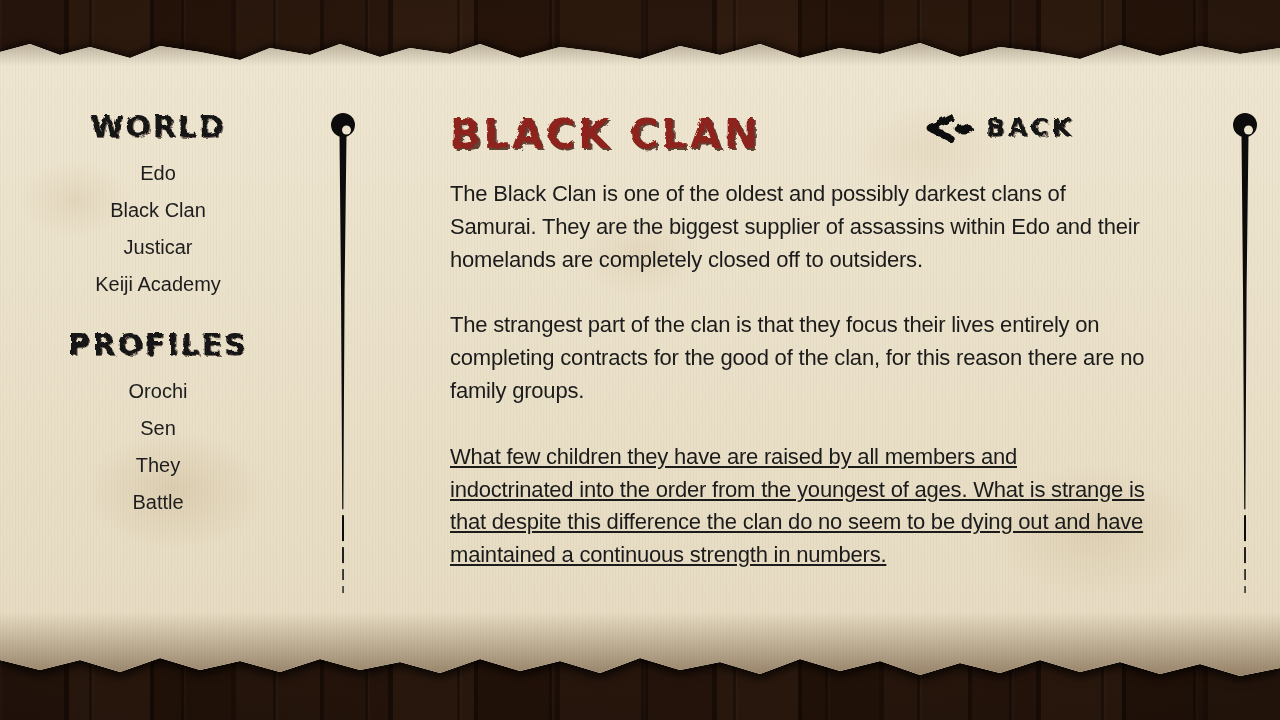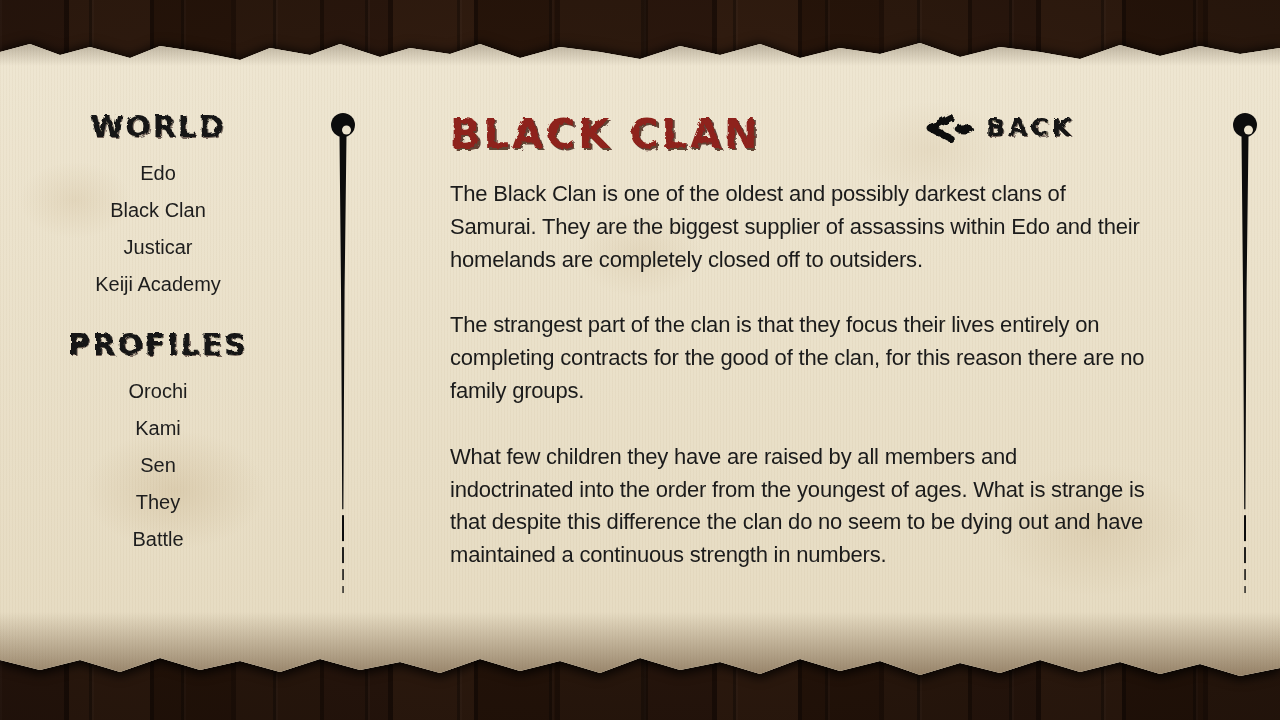--- a/index.html
+++ b/index.html
@@ -113,21 +113,21 @@
   .back-button .back-label {
     font-size: 25px; letter-spacing: 3px; line-height: 28px;
   }
   .body-text { margin-top: 22px; }
   .body-text p {
     margin: 0 11px 33px 0;
     font-size: 22px; line-height: 32.8px;
     letter-spacing: -0.2px;
     color: #1b1b1b;
   }
-  .body-text p:last-child { margin-bottom: 0; }
+  .body-text p:last-child { margin-bottom: 0; text-decoration: underline; }
 </style>
 </head>
 <body>
 
 <svg width="0" height="0" style="position:absolute" aria-hidden="true">
   <defs>
     <filter id="roughen" x="-10%" y="-10%" width="120%" height="120%">
       <feTurbulence type="fractalNoise" baseFrequency="0.18" numOctaves="2" result="n"></feTurbulence>
       <feDisplacementMap in="SourceGraphic" in2="n" scale="5"></feDisplacementMap>
     </filter>
@@ -150,21 +150,20 @@
 
   <nav class="sidebar">
     <h2 class="brush section-heading">WORLD</h2>
     <div class="nav-item">Edo</div>
     <div class="nav-item">Black Clan</div>
     <div class="nav-item">Justicar</div>
     <div class="nav-item">Keiji Academy</div>
 
     <h2 class="brush section-heading profiles">PROFILES</h2>
     <div class="nav-item">Orochi</div>
-    <div class="nav-item">Kami</div>
     <div class="nav-item">Sen</div>
     <div class="nav-item">They</div>
     <div class="nav-item">Battle</div>
   </nav>
 
   <svg class="needle left" viewBox="0 0 26 495">
       <use href="#needle-shape"></use>
     </svg>
   <svg class="needle right" viewBox="0 0 26 495">
       <use href="#needle-shape"></use>

